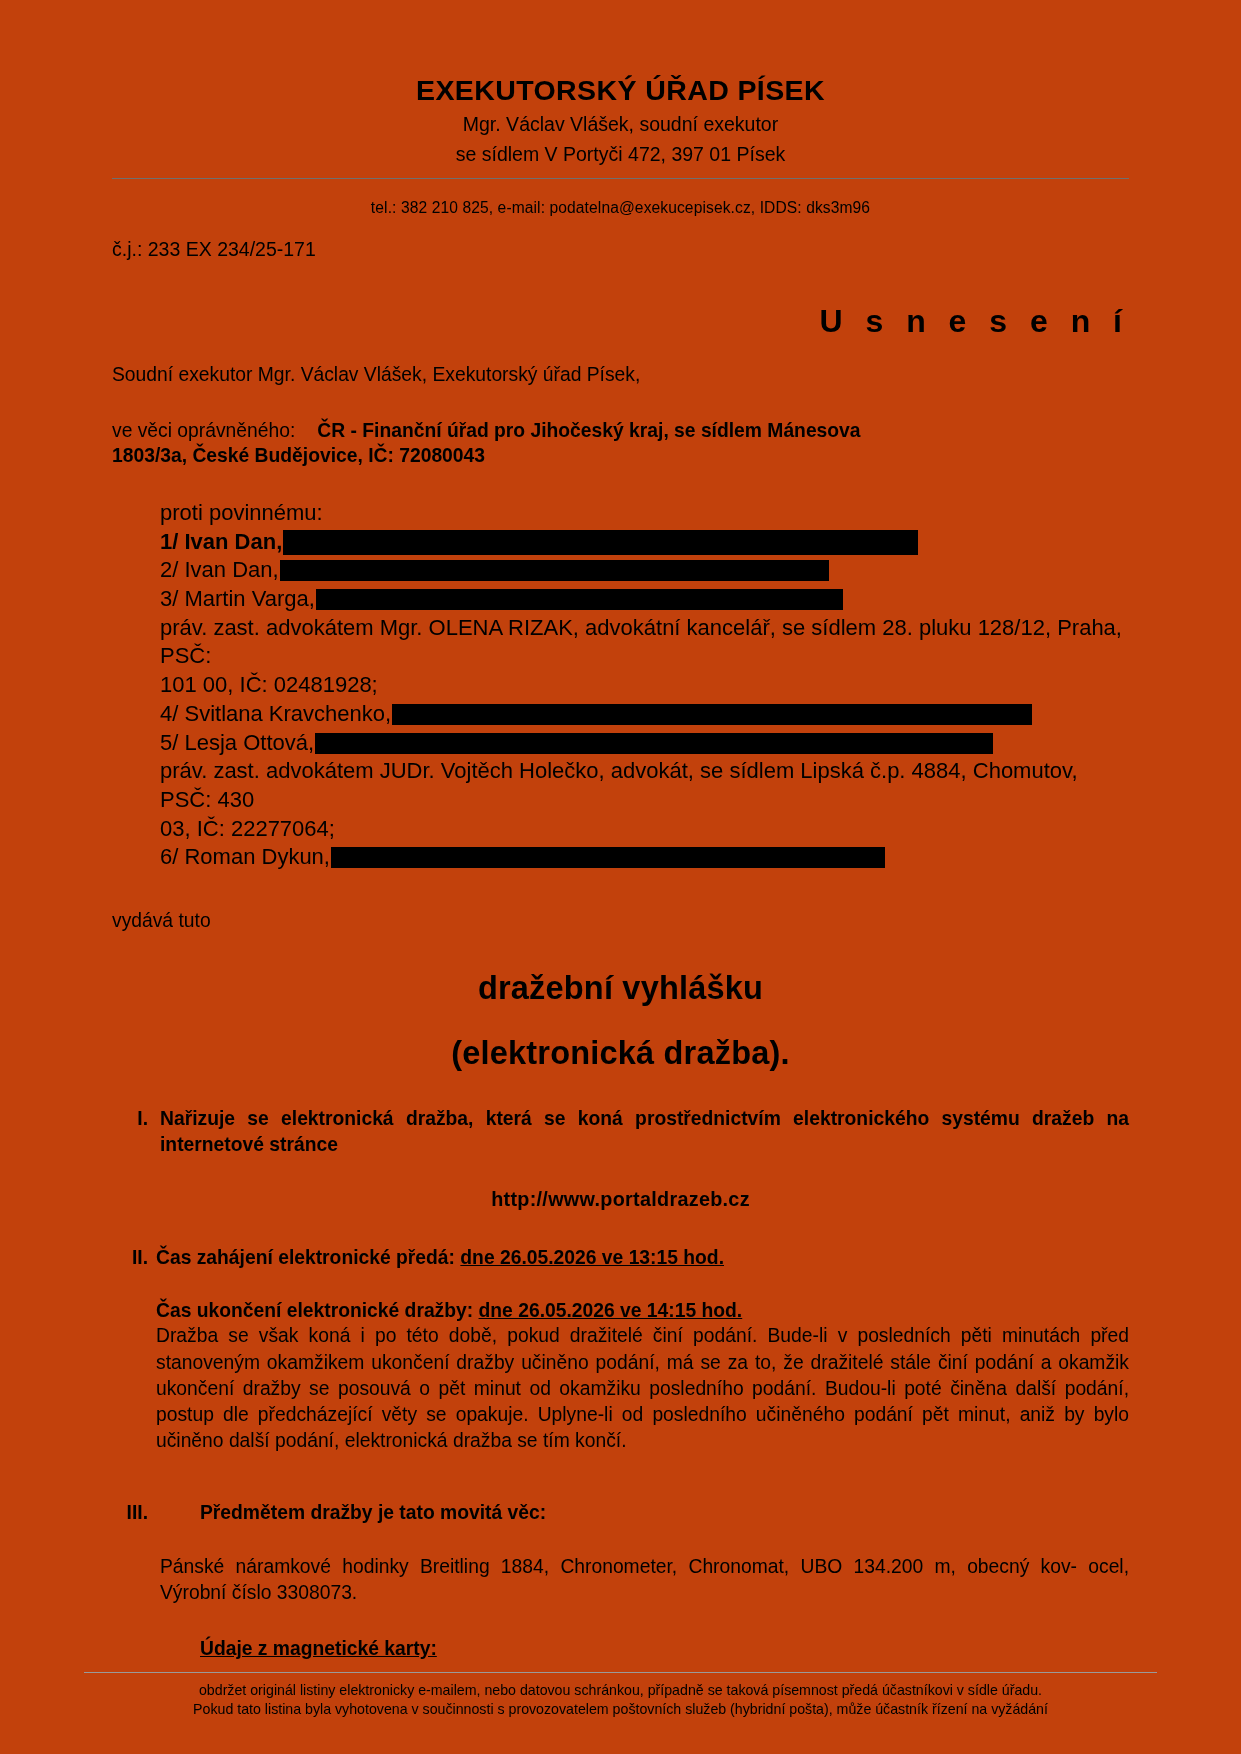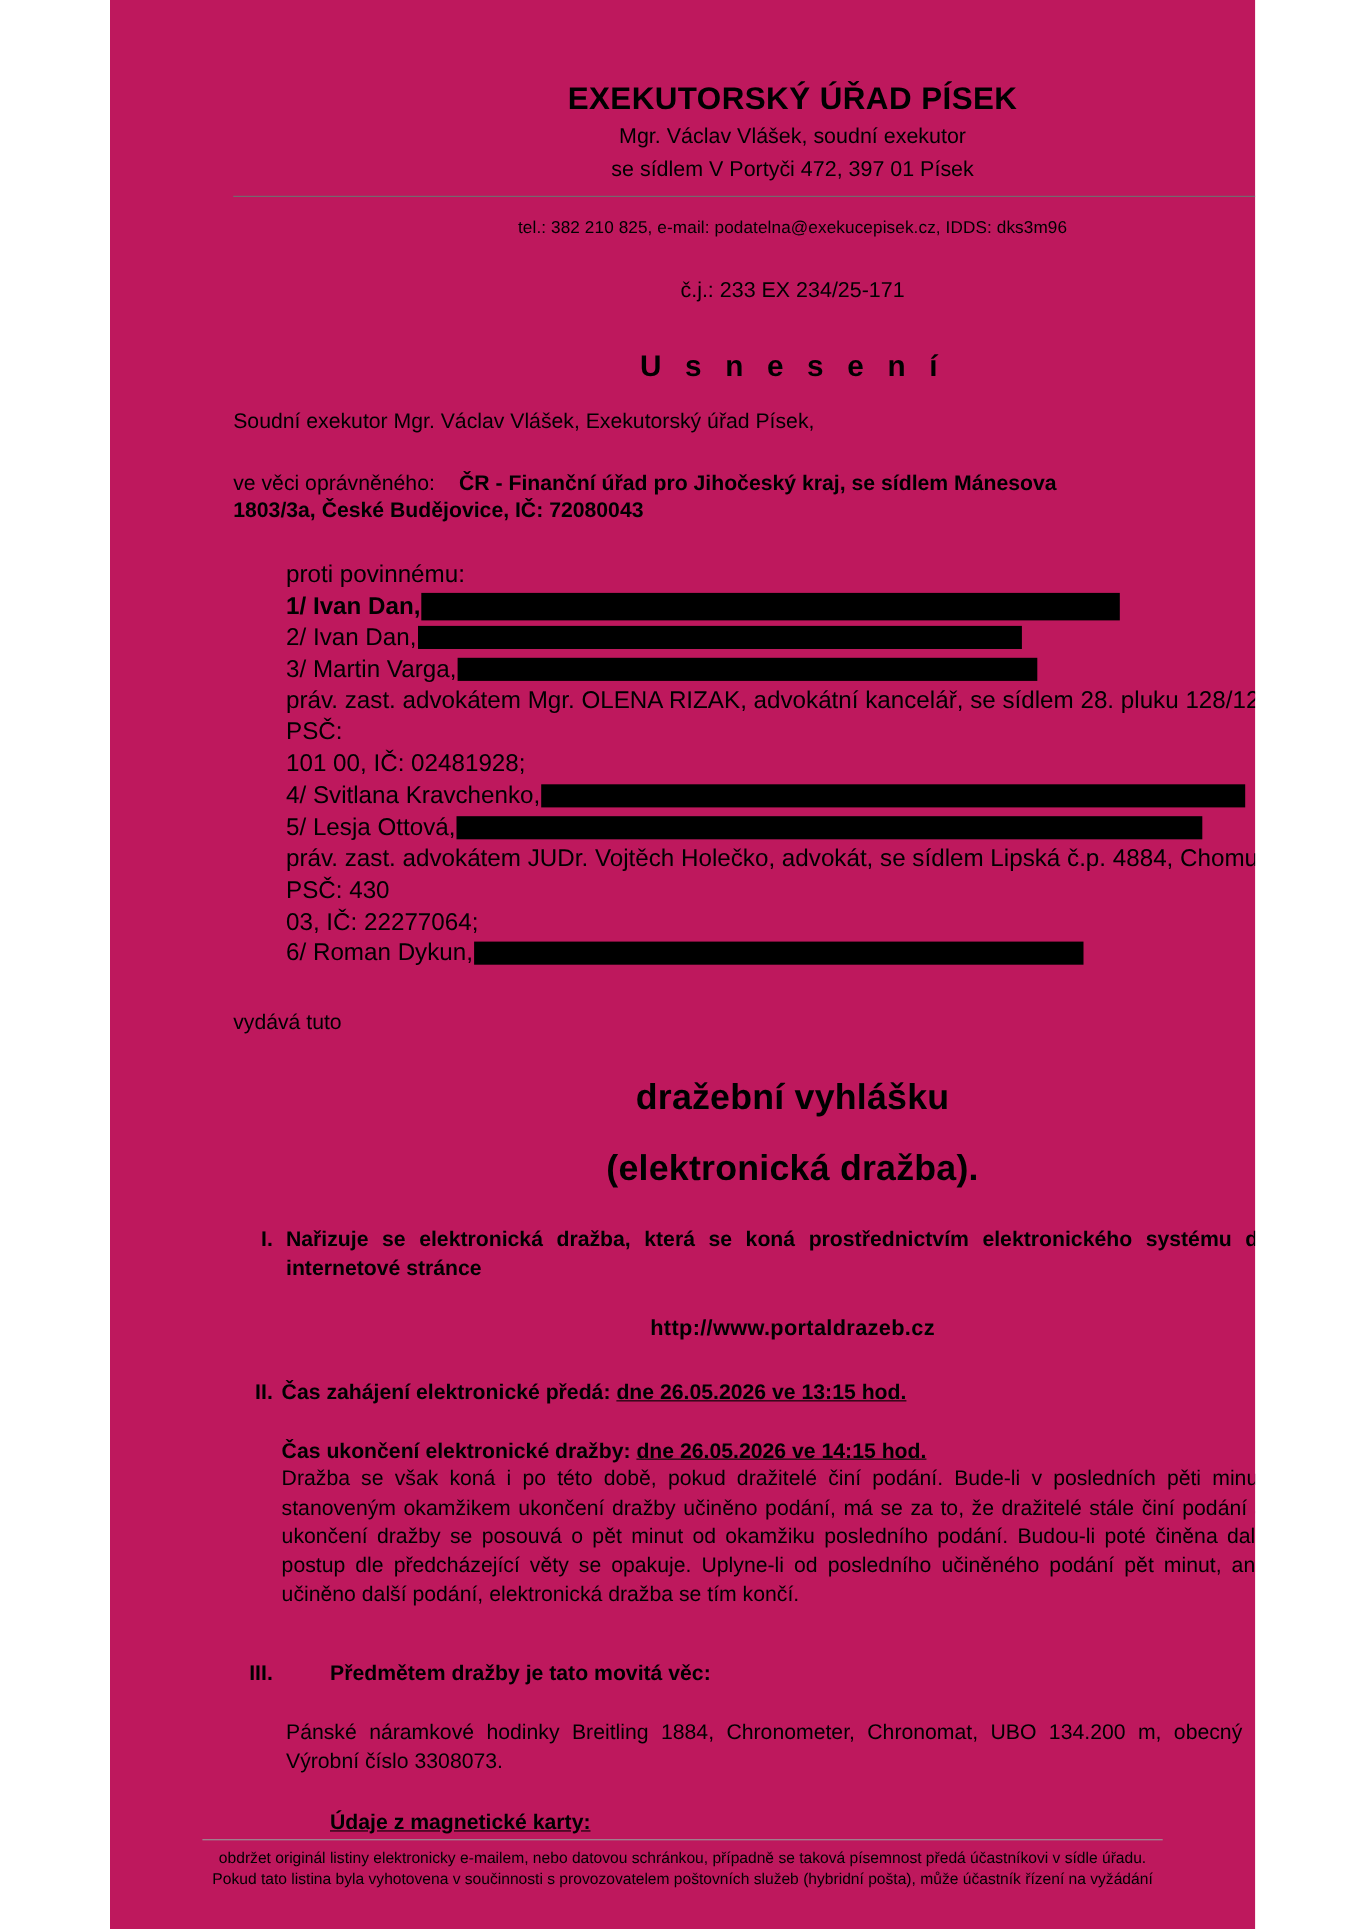--- a/index.html
+++ b/index.html
@@ -6,24 +6,24 @@
     margin: 0;
     padding: 0;
     background: #ffffff;
   }
   body {
     font-family: "Liberation Sans", "DejaVu Sans", sans-serif;
     color: #000000;
   }
   .page {
     position: relative;
-    width: 1041px;
+    width: 1241px;
     height: 1754px;
     margin: 0 auto;
-    background: #be185d;
+    background: #c2410c;
     box-sizing: border-box;
     padding: 0;
     overflow: hidden;
   }
   .inner {
     position: absolute;
     left: 112px;
     top: 0;
     width: 1017px;
   }
@@ -50,29 +50,29 @@
     margin: 9px 0 0 0;
     width: 100%;
   }
   .contact {
     text-align: center;
     font-size: 15.6px;
     margin-top: 20px;
     letter-spacing: 0.1px;
   }
   .caseno {
-    text-align: center;
+    text-align: left;
     font-size: 19.5px;
-    margin-top: 36px;
+    margin-top: 21px;
   }
 
   
   .usneseni {
-    text-align: center;
-    font-size: 27px;
+    text-align: right;
+    font-size: 32px;
     font-weight: bold;
     letter-spacing: 7px;
     margin-top: 42px;
   }
 
   
   .para {
     font-size: 19.3px;
     line-height: 1.33;
     margin-top: 22px;

